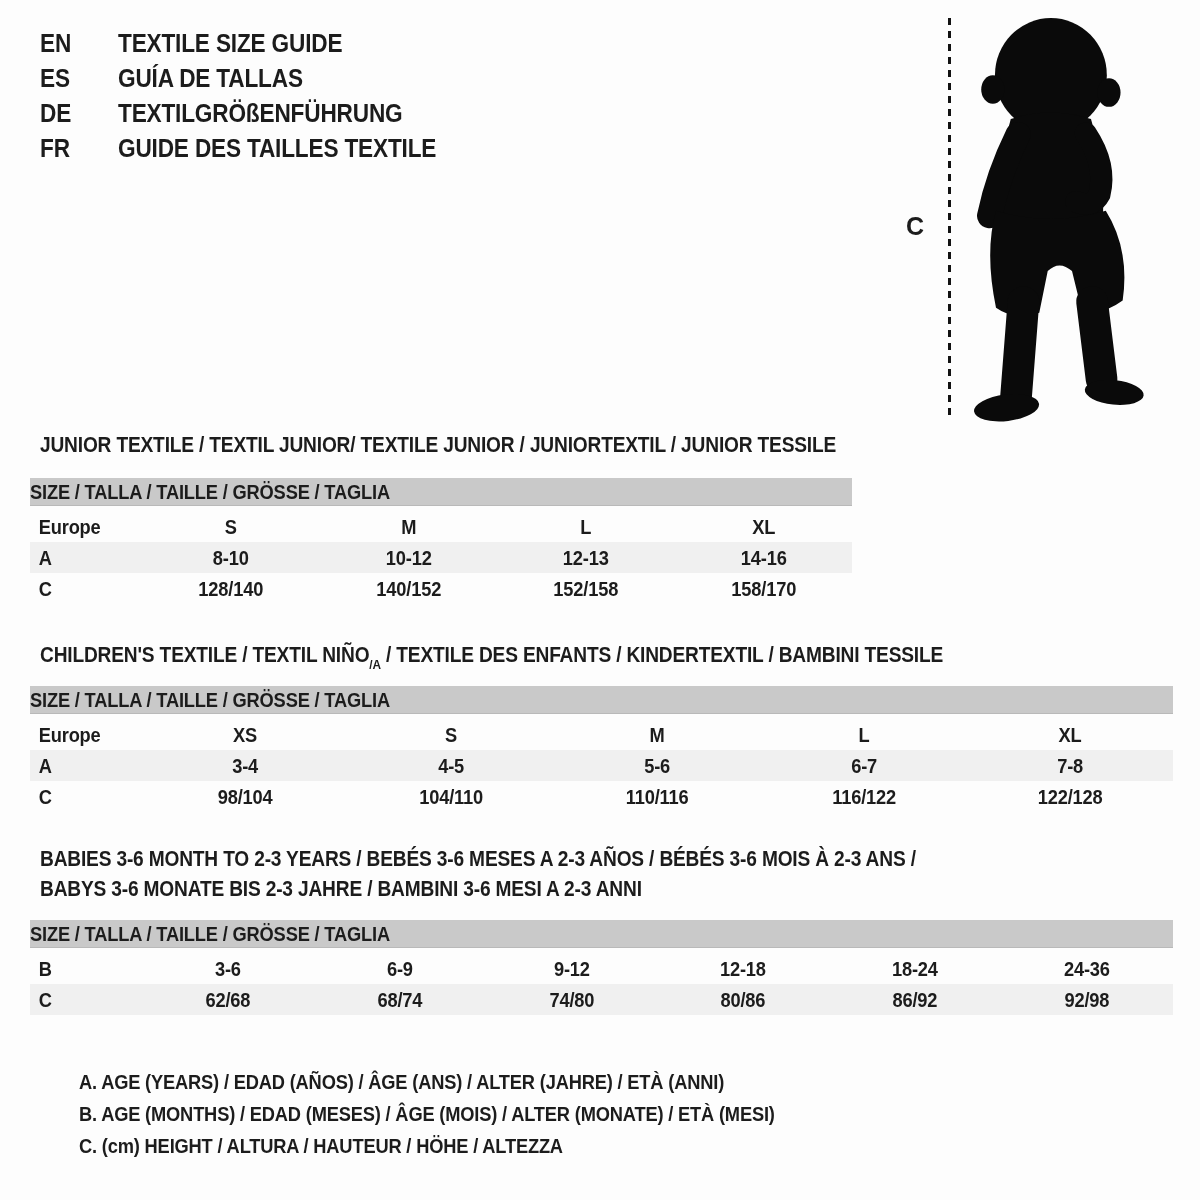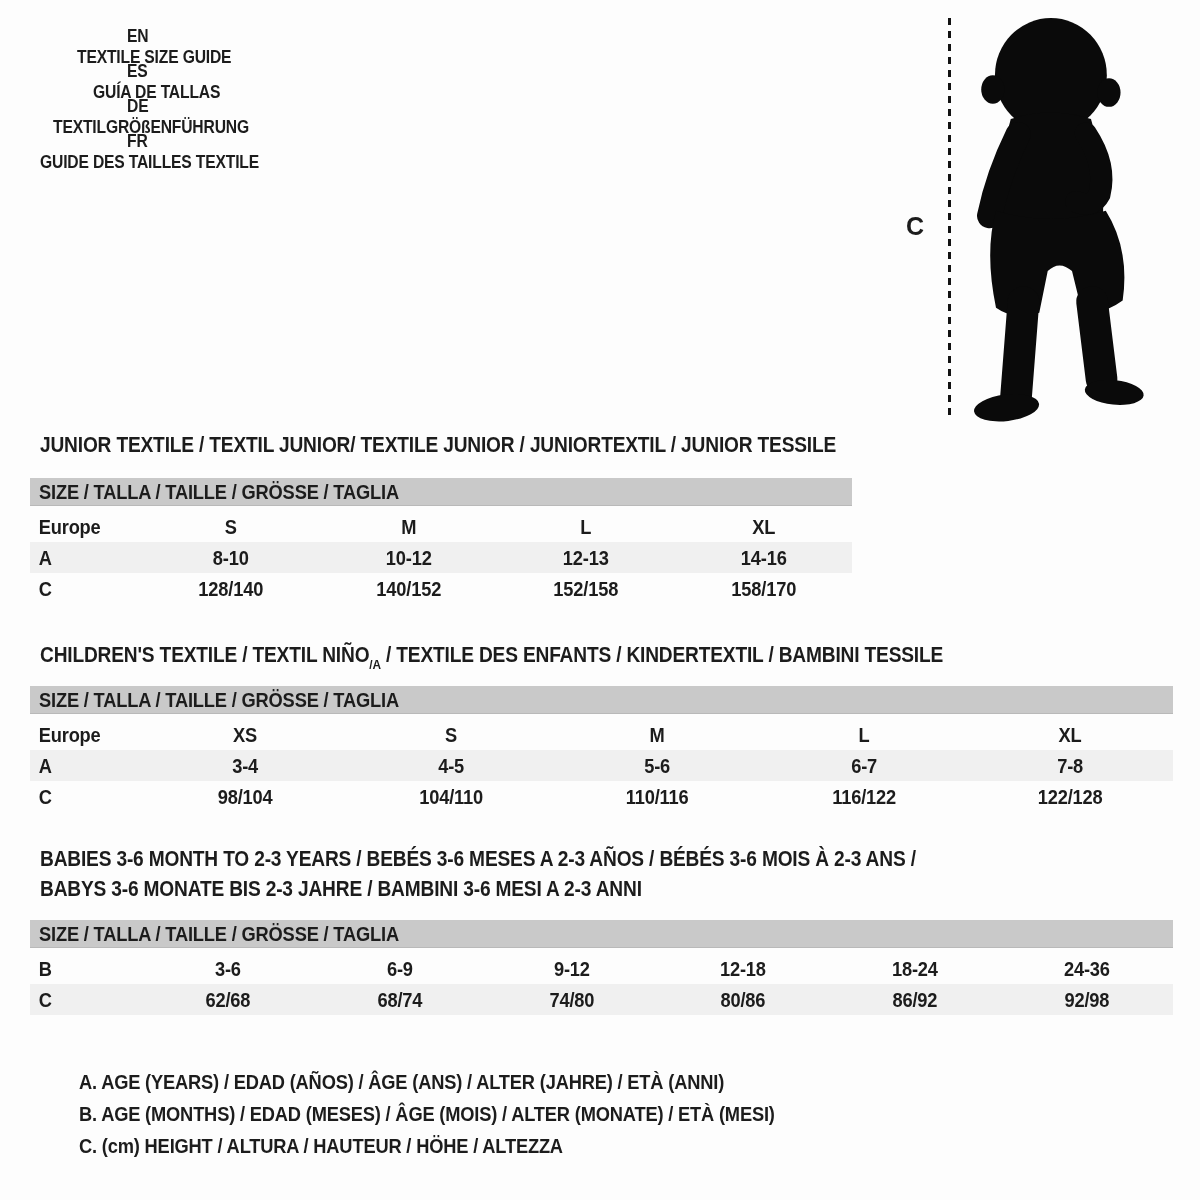--- a/index.html
+++ b/index.html
@@ -10,39 +10,39 @@
     font-family: "Liberation Sans", sans-serif;
     font-weight: 700;
     color: #1c1c1c;
     overflow: hidden;
   }
   .cnd   { transform: scaleX(0.87); transform-origin: 50% 50%; white-space: nowrap; letter-spacing: -0.2px; }
   .cnd-l { transform: scaleX(0.87); transform-origin: 0 50%;  white-space: nowrap; letter-spacing: -0.2px; }
 
   
   .lang-block { position: absolute; left: 40px; top: 26px; }
-  .lang-row   { display: flex; height: 35px; align-items: center; font-size: 18px; flex-direction: column; }
+  .lang-row   { display: flex; height: 35px; align-items: center; font-size: 26px; }
   .lang-code  { width: 78px; }
 
   
   .dash-line {
     position: absolute; left: 948px; top: 18px; width: 3px; height: 400px;
     background: repeating-linear-gradient(to bottom, #121212 0 7px, transparent 7px 13px);
   }
   .c-label { position: absolute; left: 906px; top: 212px; font-size: 25px; }
   .figure-svg { position: absolute; left: 958px; top: 14px; width: 190px; height: 408px; }
 
   
   .sec-title { position: absolute; left: 40px; font-size: 22px; font-weight: 700; }
   .sub { font-size: 62%; vertical-align: sub; position: relative; top: 2px; }
 
   .size-table { position: absolute; left: 30px; }
   .size-bar {
     height: 28px; background: #c9c9c9; border-bottom: 1px solid #b9b9b9;
-    display: flex; align-items: center; padding-left: 9px;
+    display: flex; align-items: center; 
     font-size: 21px; margin-bottom: 5px;
   }
   .t-row { display: grid; align-items: center; height: 31px; font-size: 21px; }
   .t-row.shaded { background: #f0f0f0; }
   .t-row .lbl { text-align: left; padding-left: 10px; transform-origin: 0 50%; }
   .t-row .c   { text-align: center; }
 
   .junior-table   { top: 478px; width: 822px; }
   .junior-table   .t-row { grid-template-columns: 112px repeat(4, 1fr); }
   .children-table { top: 686px; width: 1143px; }

